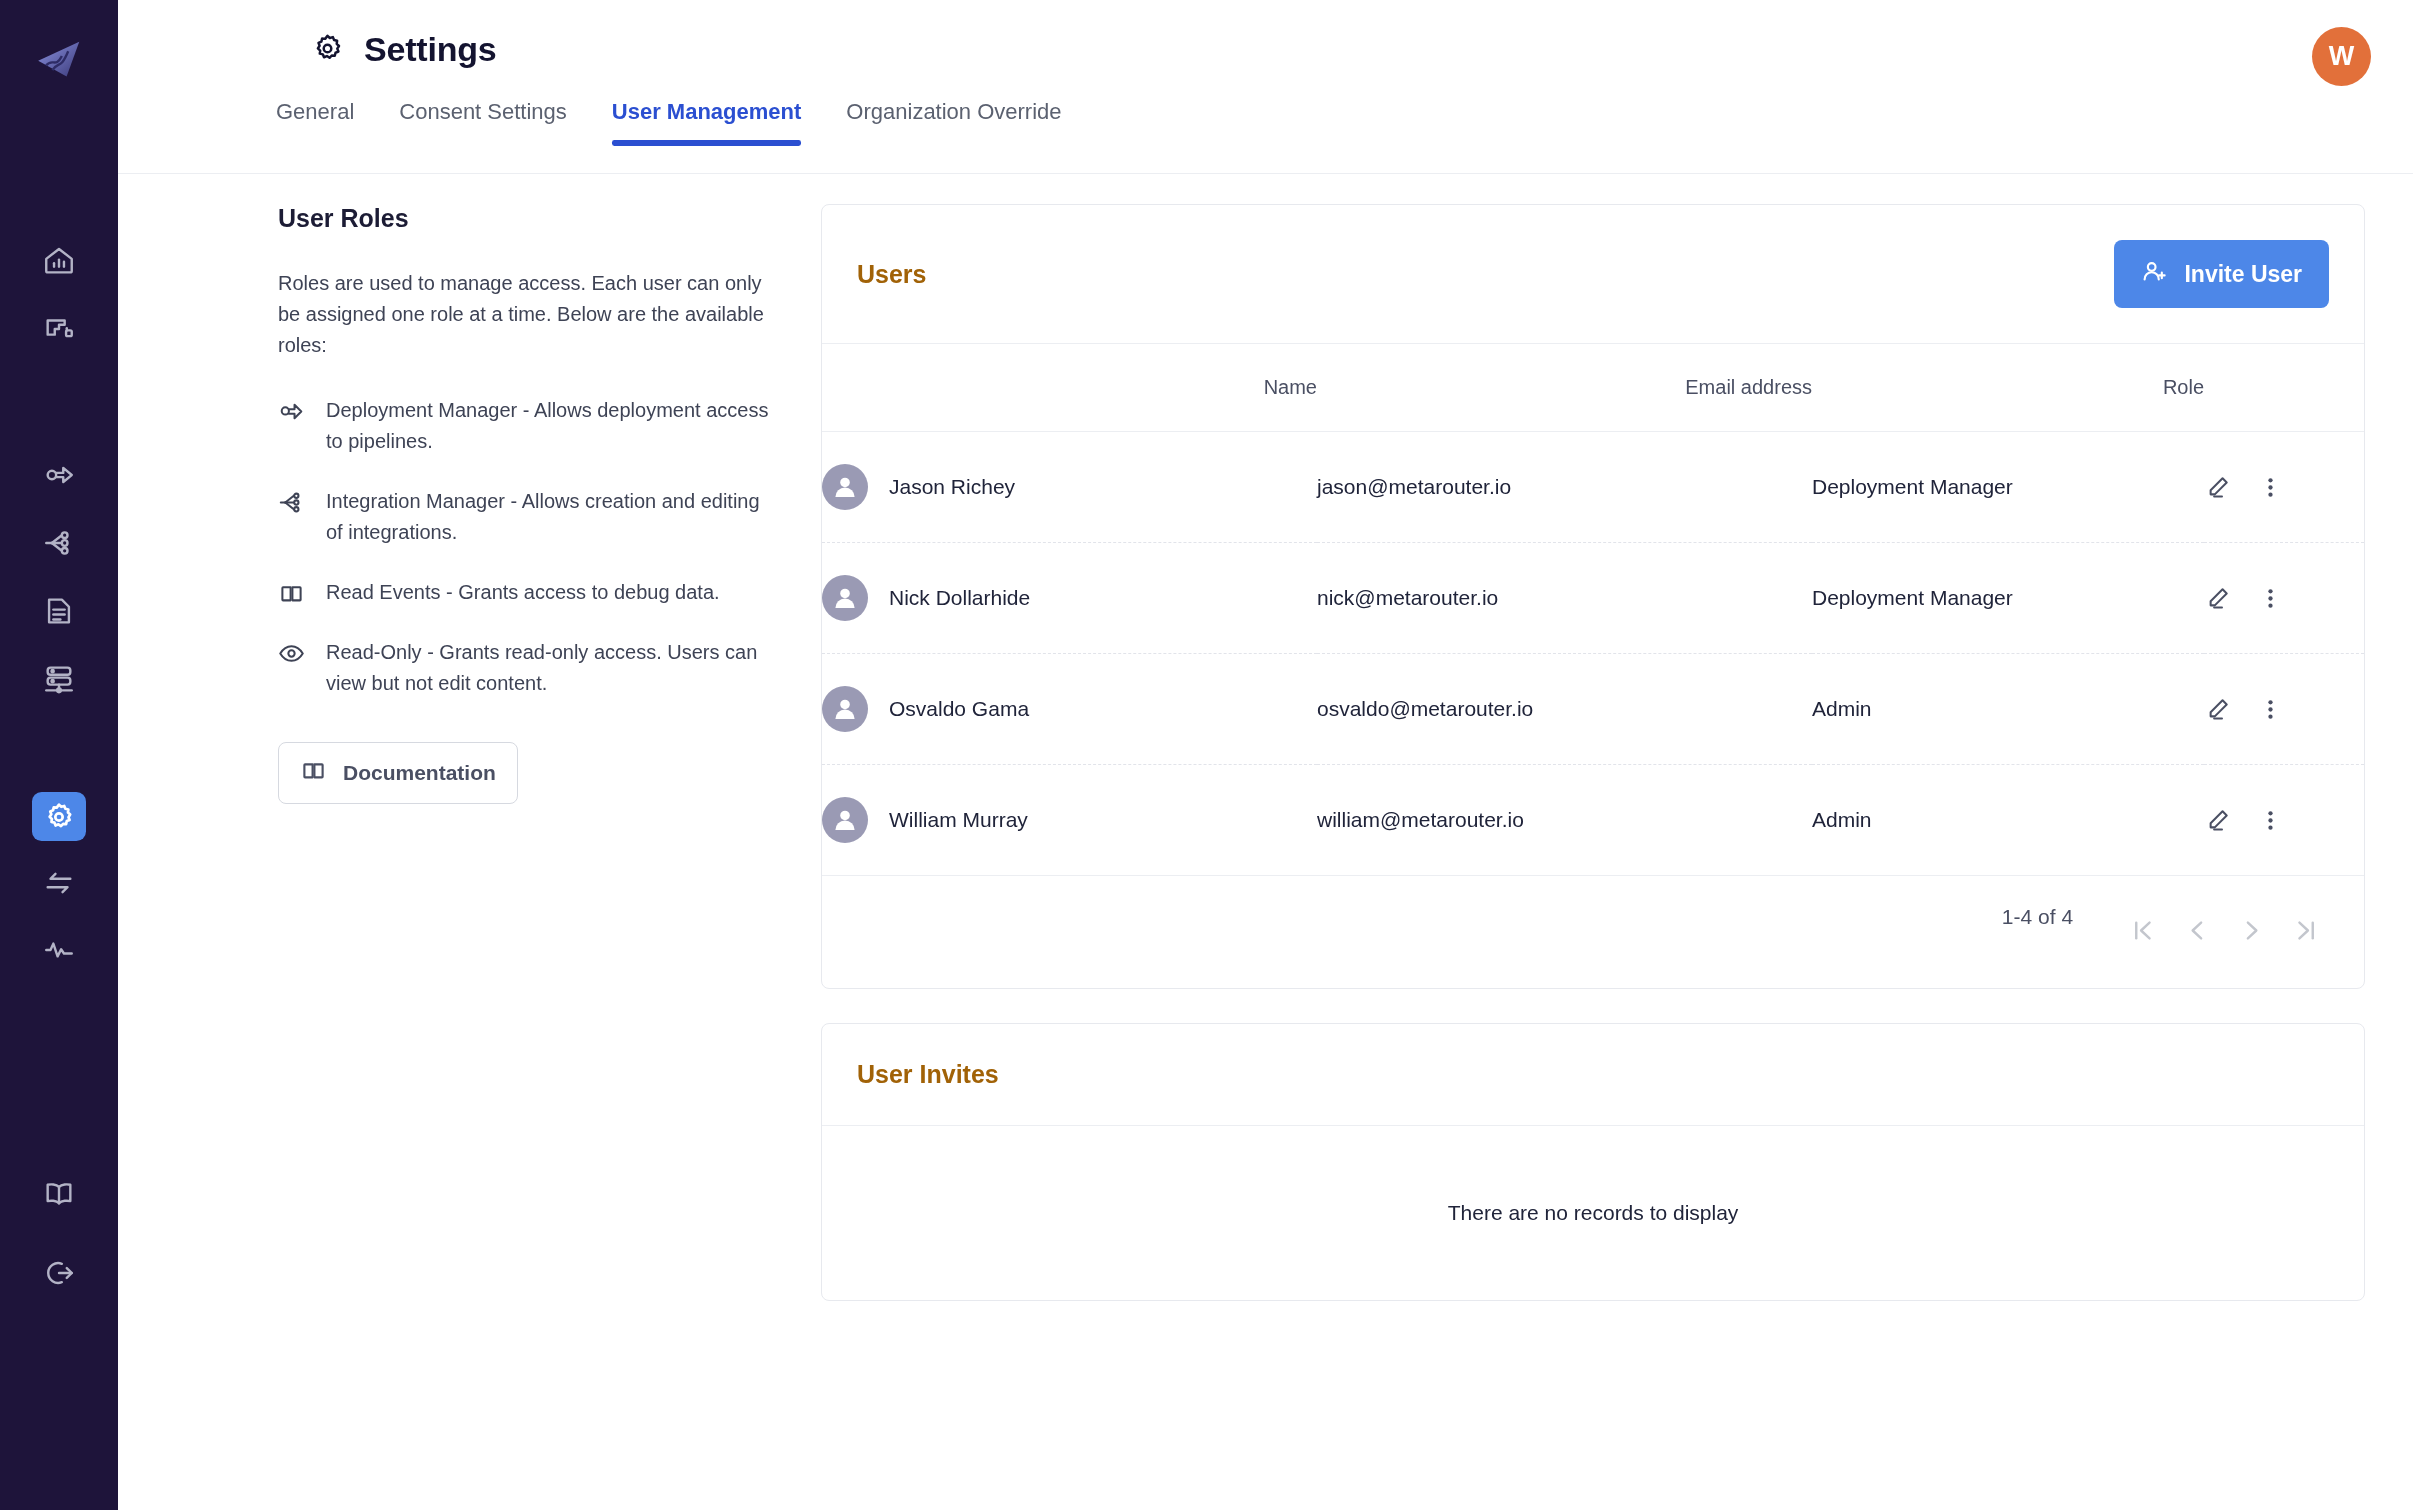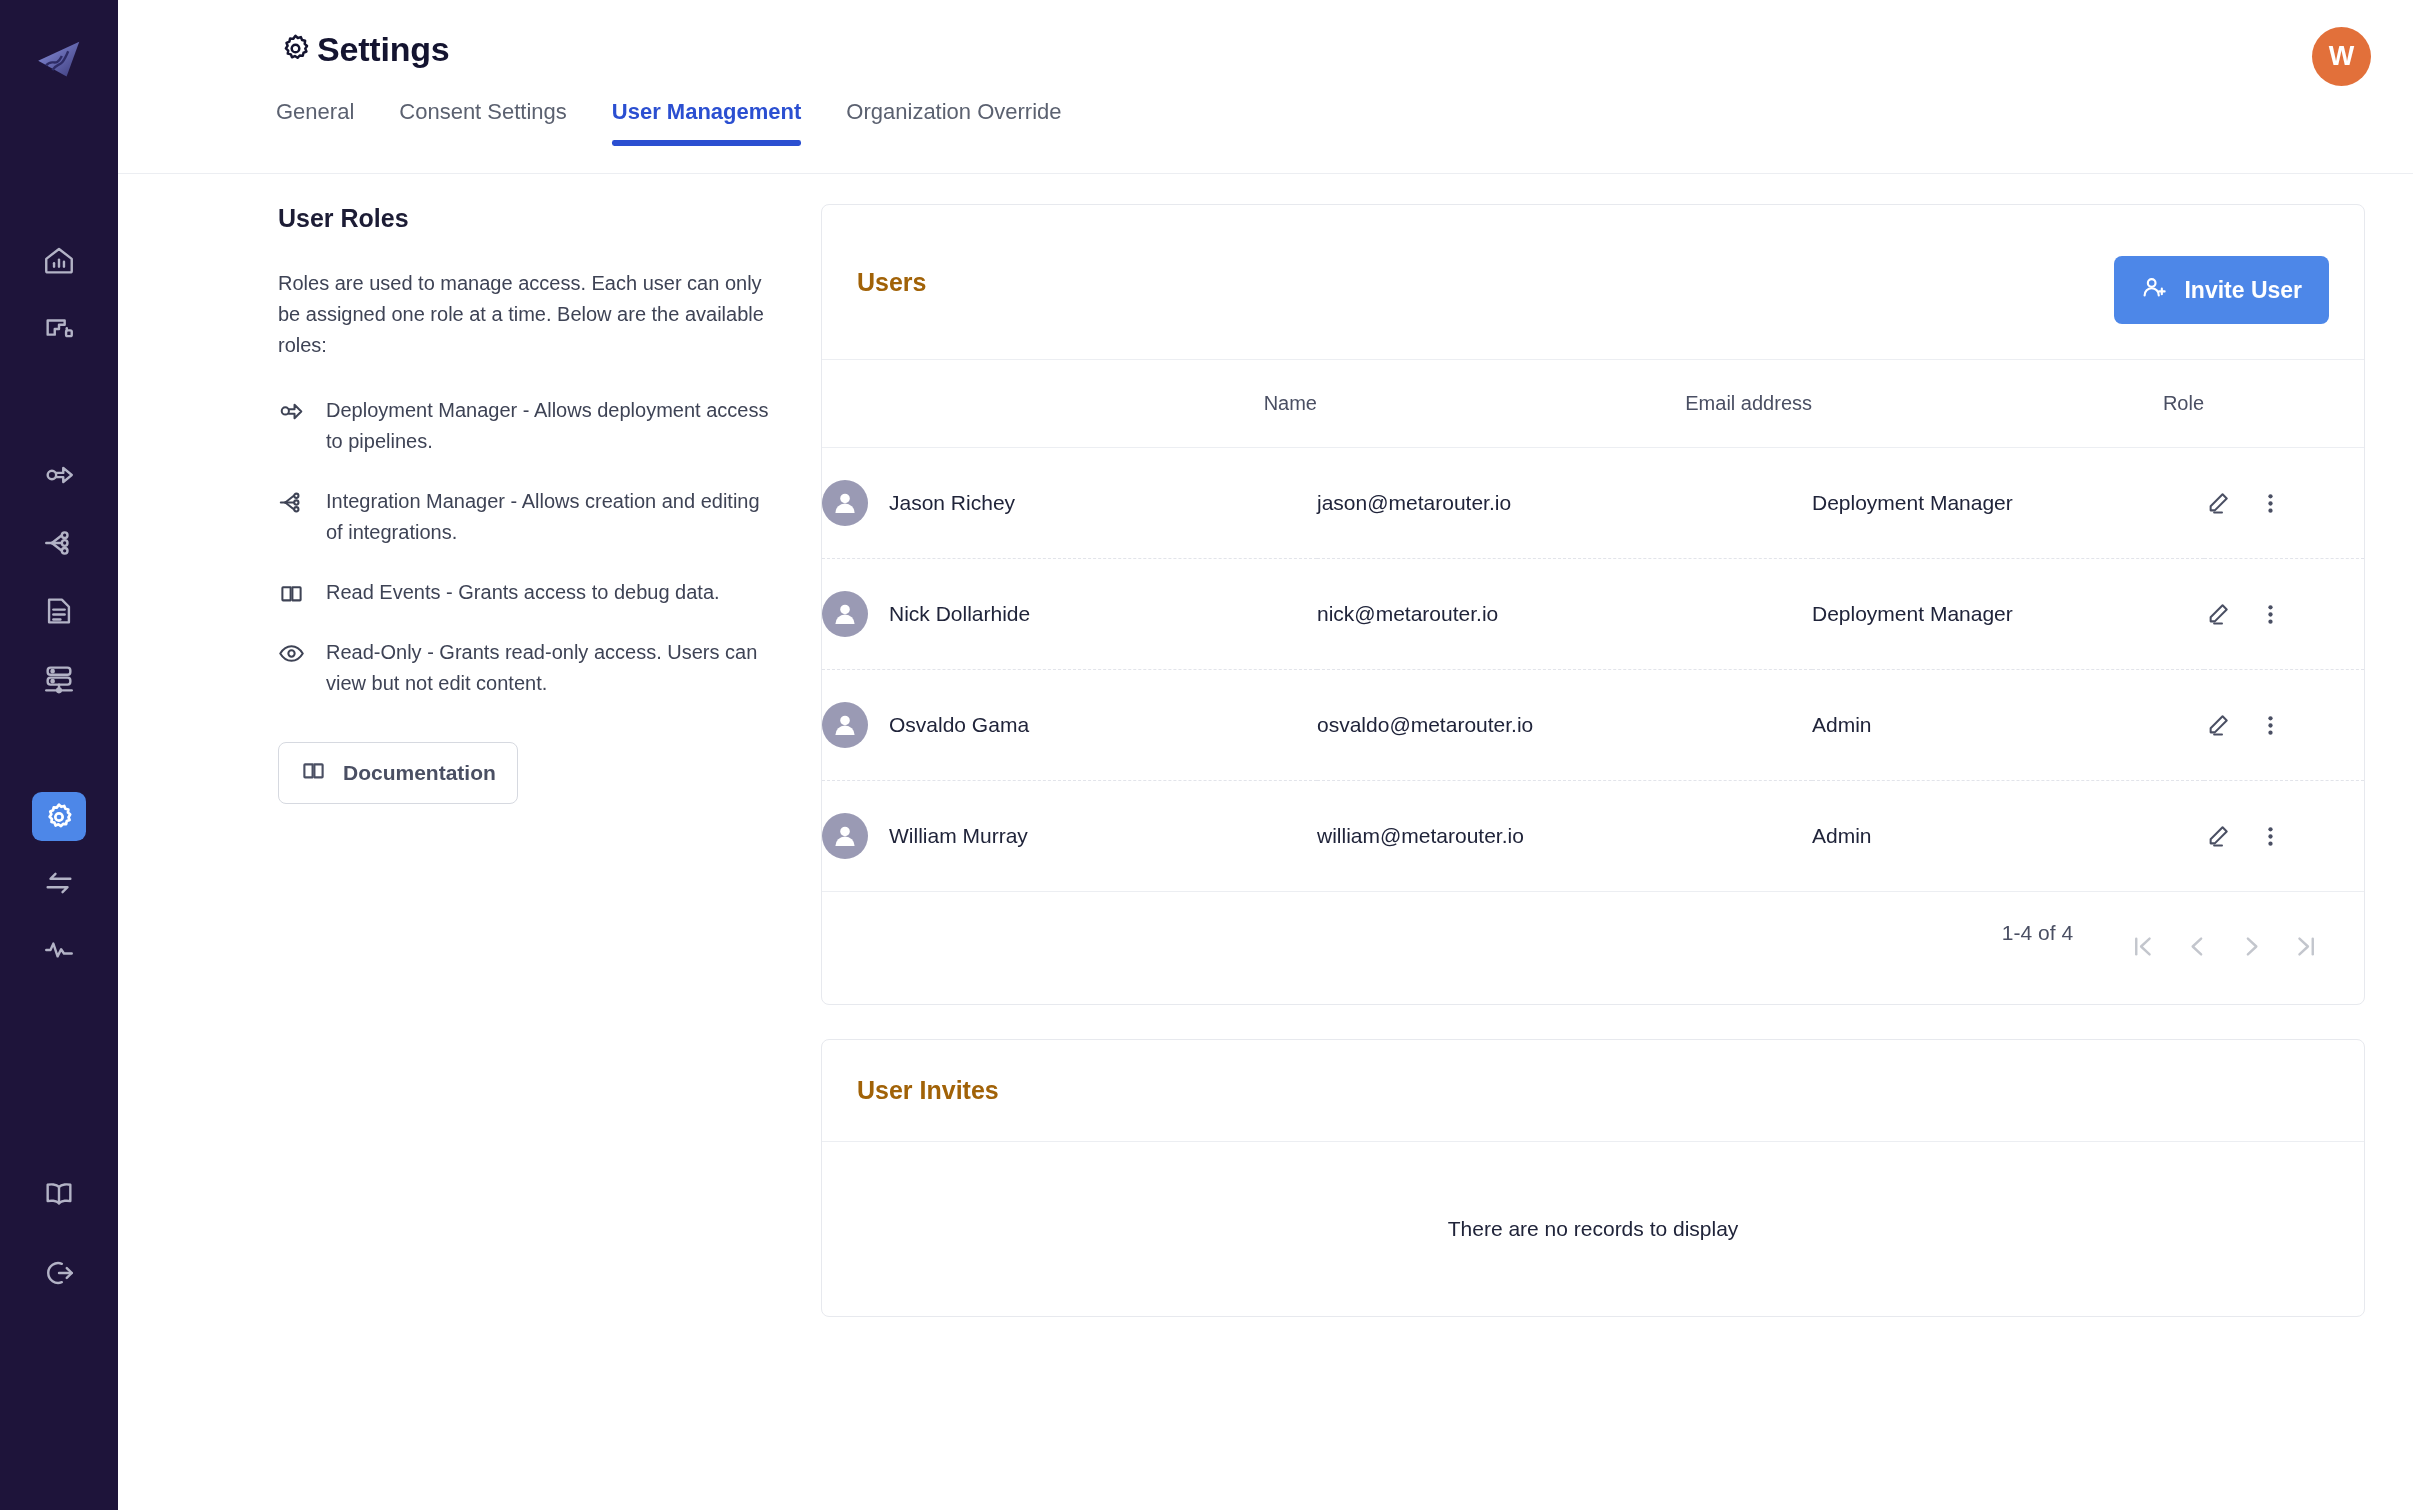--- a/index.html
+++ b/index.html
@@ -32,21 +32,21 @@
   }
   .rail-btn svg { width: 34px; height: 34px; display:block; }
   .rail-btn svg * { stroke: #b3b3c6; }
   .rail-btn.active { background: #4d87e8; }
   .rail-btn.active svg * { stroke: #ffffff; }
 
   
   .main { flex: 1 1 auto; position: relative; background: #ffffff; height: 1511px; }
 
   .topbar { position: relative; height: 174px; border-bottom: 1.6px solid #eceef2; }
-  .page-title-row { display: flex; align-items: center; gap: 4px; padding: 30px 0 0 160px; }
+  .page-title-row { display: flex; align-items: center; gap: 19px; padding: 30px 0 0 160px; margin-left: 32px; }
   .page-title-row svg { width: 35px; height: 35px; }
   .page-title {
     font-size: 34px; font-weight: 700; color: #141430; letter-spacing: -0.2px;
   }
   .tabs { display: flex; gap: 0; padding-left: 158px; margin-top: 30px; }
   .tab {
     font-size: 22px; color: #5b6170; padding: 0 0 19px 0; margin-right: 45px;
     cursor: pointer; position: relative; white-space: nowrap;
   }
   .tab.active { color: #2b4fd1; font-weight: 700; }
@@ -90,21 +90,21 @@
   }
   .card-head {
     display: flex; align-items: center; justify-content: space-between;
     padding: 35px 35px 35px 35px; border-bottom: 1.6px solid #eceef2;
     min-height: 102px;
   }
   .card-title { font-size: 25px; font-weight: 700; color: #a16207; }
   .invite-btn {
     display: inline-flex; align-items: center; gap: 16px;
     background: #4d87e8; border: none; border-radius: 8px;
-    padding: 17.6px 27px; cursor: pointer; margin-top: 16px;
+    padding: 17.6px 27px; cursor: pointer;
   }
   .invite-btn svg { width: 27px; height: 27px; }
   .invite-btn span { font-size: 23px; font-weight: 700; color: #fff; }
 
   table.users { width: 100%; border-collapse: collapse; table-layout: fixed; }
   table.users th {
     text-align: right; font-size: 20px; font-weight: 400; color: #4a4f63;
     padding: 32px 0 32px 0; border-bottom: 1.6px solid #eceef2;
   }
   table.users th.c-name { padding-left: 35px; width: 495px; }

